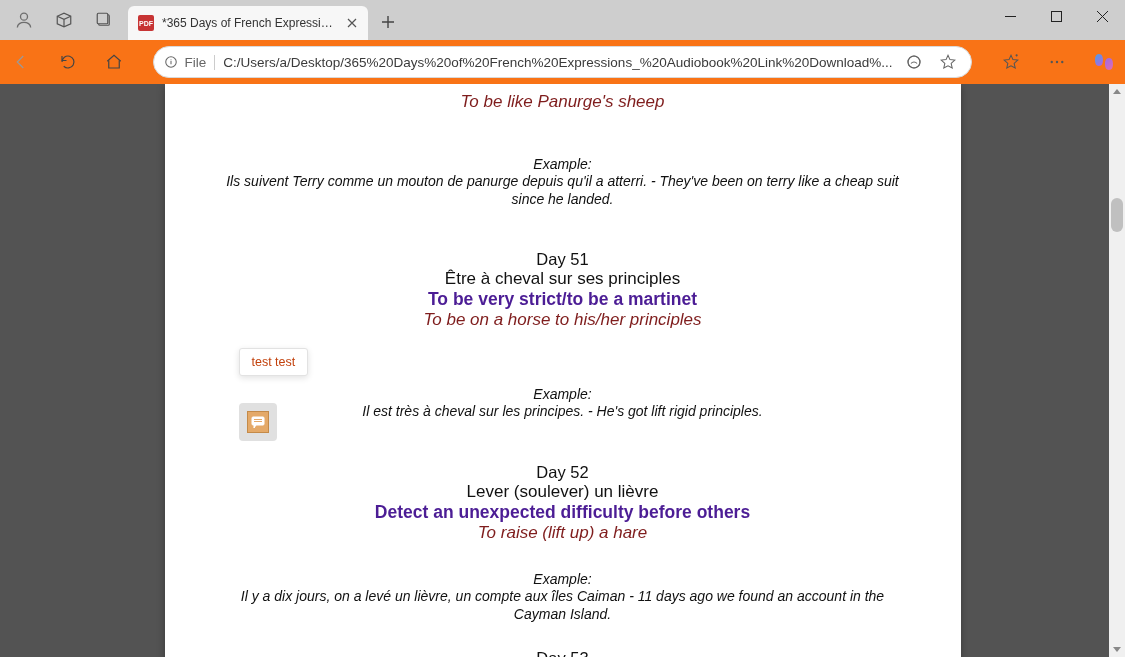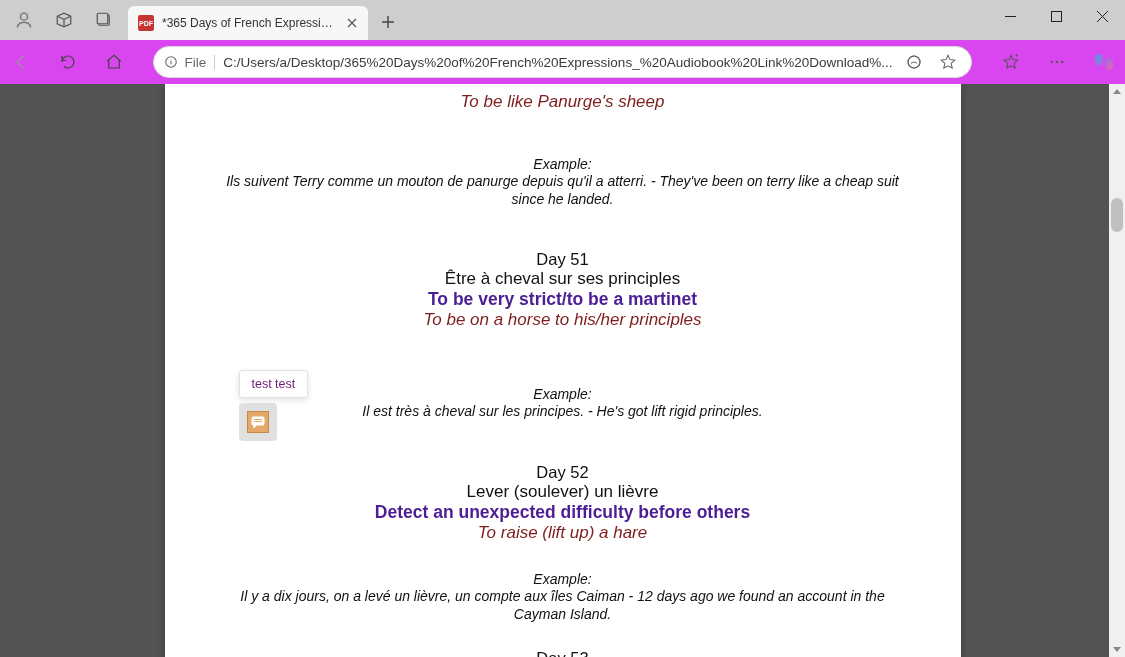--- a/index.html
+++ b/index.html
@@ -120,21 +120,21 @@
       display: flex;
       align-items: center;
       justify-content: center;
       cursor: pointer;
       color: #333;
     }
 
     
     .toolbar {
       height: 44px;
-      background: #d946ef;
+      background: #f97316;
       display: flex;
       align-items: center;
       padding: 12px 8px;
       gap: 20px;
     }
 
     .toolbar .icon-btn {
       width: 36px;
       height: 32px;
     }
@@ -235,27 +235,27 @@
       text-align: center;
       font-size: 17.5px;
       font-weight: bold;
       color: #4c1d95;
     }
 
     
     .annotation-tooltip {
       position: absolute;
       left: 74px;
-      top: 286px;
+      top: 264px;
       background: #fff;
       border: 1px solid #e2e2e2;
       border-radius: 3px;
       padding: 6px 12px;
       font-size: 12.5px;
-      color: #701a75;
+      color: #c2410c;
       box-shadow: 0 2px 6px rgba(0,0,0,0.12);
       font-family: "Segoe UI", Tahoma, sans-serif;
     }
 
     .annotation-marker {
       position: absolute;
       left: 74px;
       top: 319px;
       width: 38px;
       height: 38px;
@@ -461,21 +461,21 @@
 
     <p class="example-label" style="margin-top:56px">Example:</p>
     <p class="example-text">Il est très à cheval sur les principes. - He's got lift rigid principles.</p>
 
     <p class="day-heading">Day 52</p>
     <p class="french">Lever (soulever) un lièvre</p>
     <p class="english">Detect an unexpected difficulty before others</p>
     <p class="translit" style="margin-top:0">To raise (lift up) a hare</p>
 
     <p class="example-label" style="margin-top:28px">Example:</p>
-    <p class="example-text">Il y a dix jours, on a levé un lièvre, un compte aux îles Caiman - 12 days ago we found an account in the Cayman Island.</p>
+    <p class="example-text">Il y a dix jours, on a levé un lièvre, un compte aux îles Caiman - 11 days ago we found an account in the Cayman Island.</p>
 
     <p class="day-heading" style="margin-top:26px">Day 53</p>
 
     <div class="annotation-tooltip">test test</div>
     <div class="annotation-marker">
       <div class="annotation-marker-inner">
         <svg width="14" height="12" viewBox="0 0 14 12" fill="none" stroke="#fff" stroke-width="1">
             <rect x="1" y="1" width="12" height="8" rx="1" fill="#fff"></rect>
             <path d="M5 9l-2 3v-3" fill="#fff"></path>
             <path d="M3 3.5h8M3 5.5h8" stroke="#e4a968"></path>

